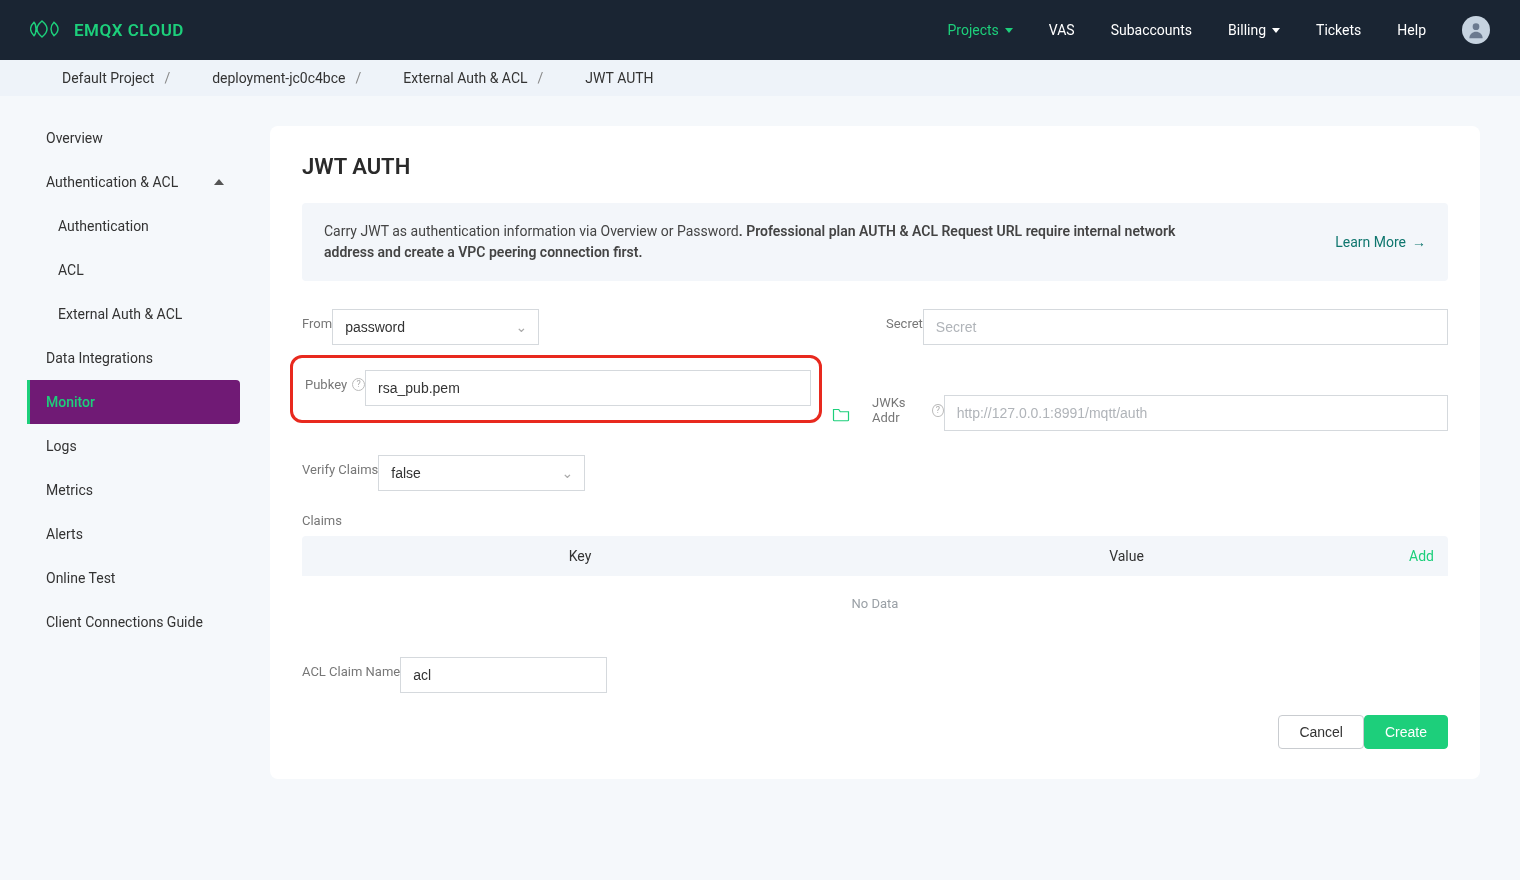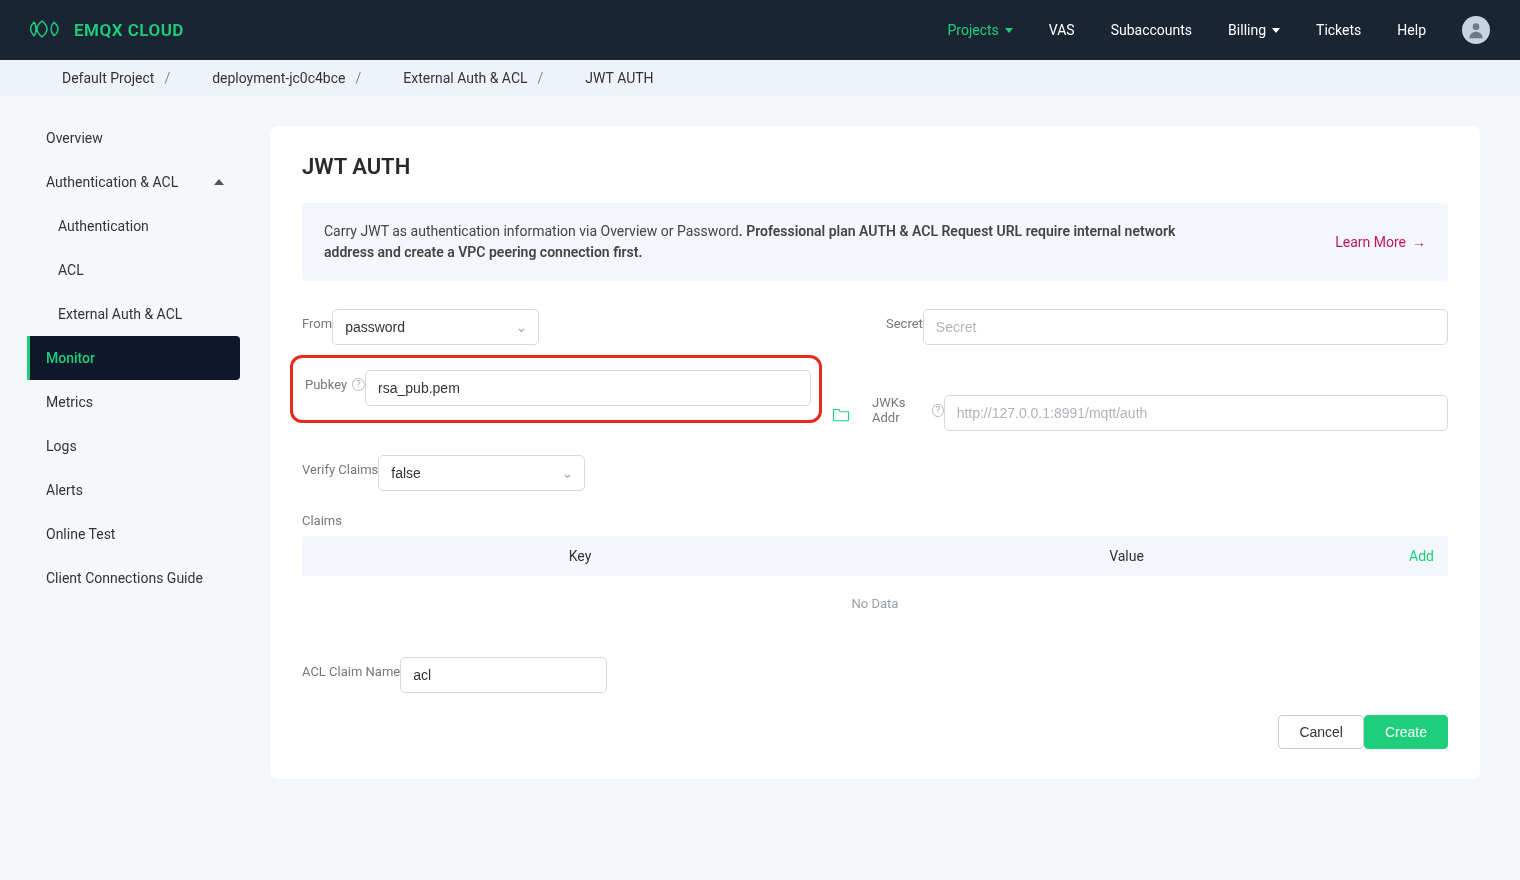--- a/index.html
+++ b/index.html
@@ -14,34 +14,34 @@
 .caret-down { width: 0; height: 0; border-left: 4px solid transparent; border-right: 4px solid transparent; border-top: 5px solid currentColor; }
 .avatar { width: 28px; height: 28px; border-radius: 50%; background: #c6d3e0; overflow:hidden; display:flex; align-items:center; justify-content:center;}
 .avatar svg{width:20px;height:20px;}
 .breadcrumb { background: #eef3f9; padding: 10px 30px; display: flex; align-items: center; gap: 10px; font-size: 14px; color: #333; }
 .bc-sep { color: #888; }
 .bc-item { cursor: pointer; margin-left: 32px; }
 .layout { display: flex; }
 .sidebar { width: 240px; padding-top: 20px; padding-left: 30px;}
 .side-item { padding: 14px 16px; font-size: 14px; color: #333; cursor: pointer; display: flex; justify-content: space-between; align-items: center; border-radius: 4px;}
 .side-sub { padding-left: 28px; }
-.side-item.active { background: #0f172a; color: #1dcf7b; font-weight: 500; border-left: 3px solid #1dcf7b; margin-left: -3px; border-radius: 0 4px 4px 0;}
+.side-item.active { background: #701a75; color: #1dcf7b; font-weight: 500; border-left: 3px solid #1dcf7b; margin-left: -3px; border-radius: 0 4px 4px 0;}
 .chev-up { width: 0; height: 0; border-left: 5px solid transparent; border-right: 5px solid transparent; border-bottom: 6px solid #555; }
 .main { flex: 1; padding: 30px 40px 40px 30px; }
 .card { background: #fff; border-radius: 8px; padding: 28px 32px 30px 32px;}
 h1.page-title { font-size: 22px; font-weight: 600; margin-bottom: 24px; color: #2a2a2a;}
 .notice { background: #f3f6fa; border-radius: 4px; padding: 18px 22px; display: flex; justify-content: space-between; align-items: center; margin-bottom: 28px;}
 .notice-text { font-size: 14px; line-height: 1.5; color: #444; max-width: 80%;}
 .notice-text b{font-weight:600;}
-.learn-more { color: #be185d; font-size: 14px; display: flex; align-items: center; gap: 6px; cursor:pointer; white-space:nowrap;}
+.learn-more { color: #0f766e; font-size: 14px; display: flex; align-items: center; gap: 6px; cursor:pointer; white-space:nowrap;}
 .form-row { display: flex; gap: 22px; margin-bottom: 22px; }
 .form-group { flex: 1; display: flex; flex-direction: row; }
 .form-label { font-size: 13px; color: #777; margin-bottom: 8px; display:flex; align-items:center; gap:5px;}
 .help-icon { width: 13px; height: 13px; border: 1px solid #bbb; border-radius: 50%; display: inline-flex; align-items:center; justify-content:center; font-size:9px; color:#aaa; line-height:1;}
-.input, .select { height: 36px; border: 1px solid #d5d9dd; border-radius: 5px; padding: 0 12px; font-size: 14px; color: #333; background: #fff; width: 100%; outline: none;}
+.input, .select { height: 36px; border: 1px solid #d5d9dd; border-radius: 0; padding: 0 12px; font-size: 14px; color: #333; background: #fff; width: 100%; outline: none;}
 .input::placeholder { color: #b0b4b9; }
 .select-wrap { position: relative; }
 .select-wrap .sel-caret { position: absolute; right: 12px; top: 50%; transform: translateY(-50%); color: #aaa; }
 .highlight-box { border: 3px solid #e8291e; border-radius: 12px; padding: 12px 8px 14px 12px; margin: -12px -8px 10px -12px;}
 .narrow { max-width: 548px; }
 .pubkey-row { display: flex; gap: 22px; align-items: flex-end; margin-bottom: 22px;}
 .pubkey-left { flex: 1; max-width: 548px; display:flex; align-items:flex-end; gap:18px;}
 .folder-icon { color: #1dcf7b; padding-bottom: 8px; cursor:pointer;}
 .folder-icon svg{width:18px; height:16px;}
 .claims-section { margin-bottom: 26px;}
@@ -103,23 +103,24 @@
 <div class="layout">
   <div class="sidebar">
     <div class="side-item">Overview</div>
     <div class="side-item">
       <span>Authentication &amp; ACL</span>
       <span class="chev-up"></span>
     </div>
     <div class="side-item side-sub">Authentication</div>
     <div class="side-item side-sub">ACL</div>
     <div class="side-item side-sub">External Auth &amp; ACL</div>
+    <div class="side-item">Data Integrations</div>
     <div class="side-item active">Monitor</div>
+    <div class="side-item">Logs</div>
     <div class="side-item">Metrics</div>
-    <div class="side-item">Logs</div>
     <div class="side-item">Alerts</div>
     <div class="side-item">Online Test</div>
     <div class="side-item">Client Connections Guide</div>
   </div>
 
   <div class="main">
     <div class="card">
       <h1 class="page-title">JWT AUTH</h1>
 
       <div class="notice">

